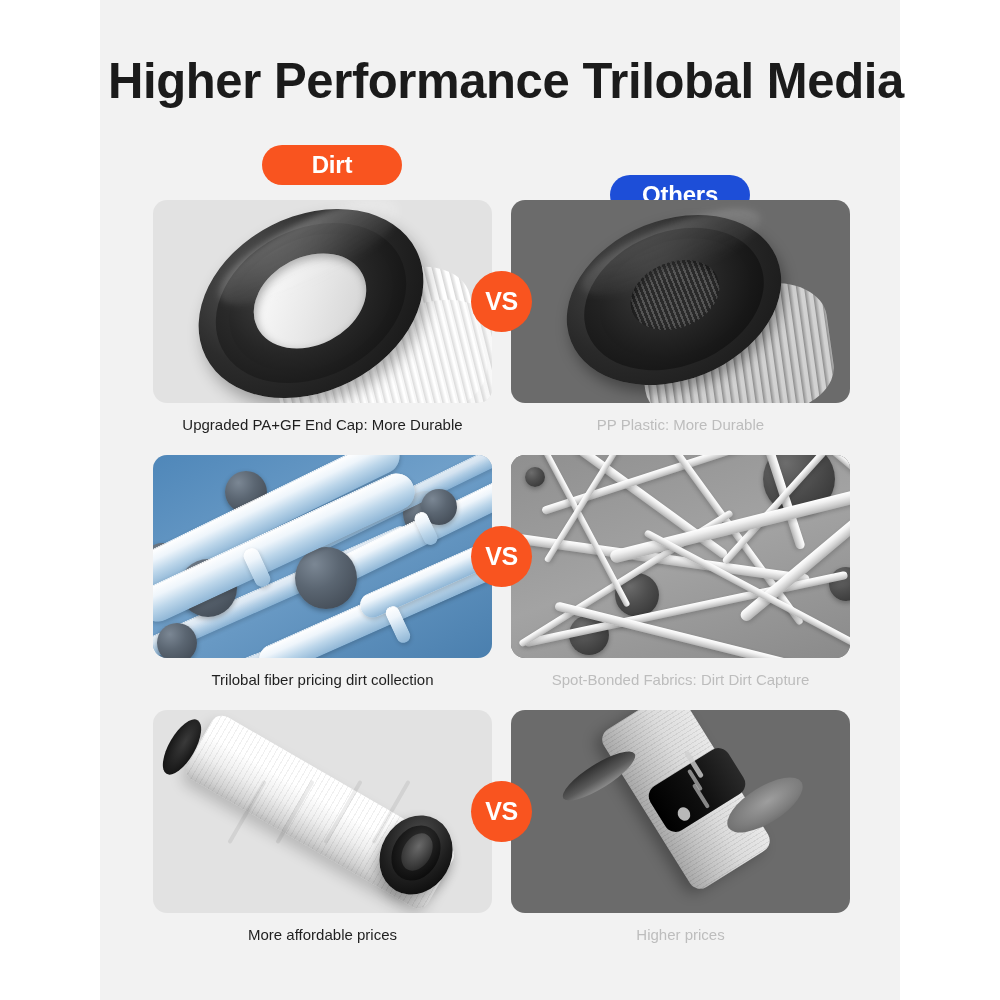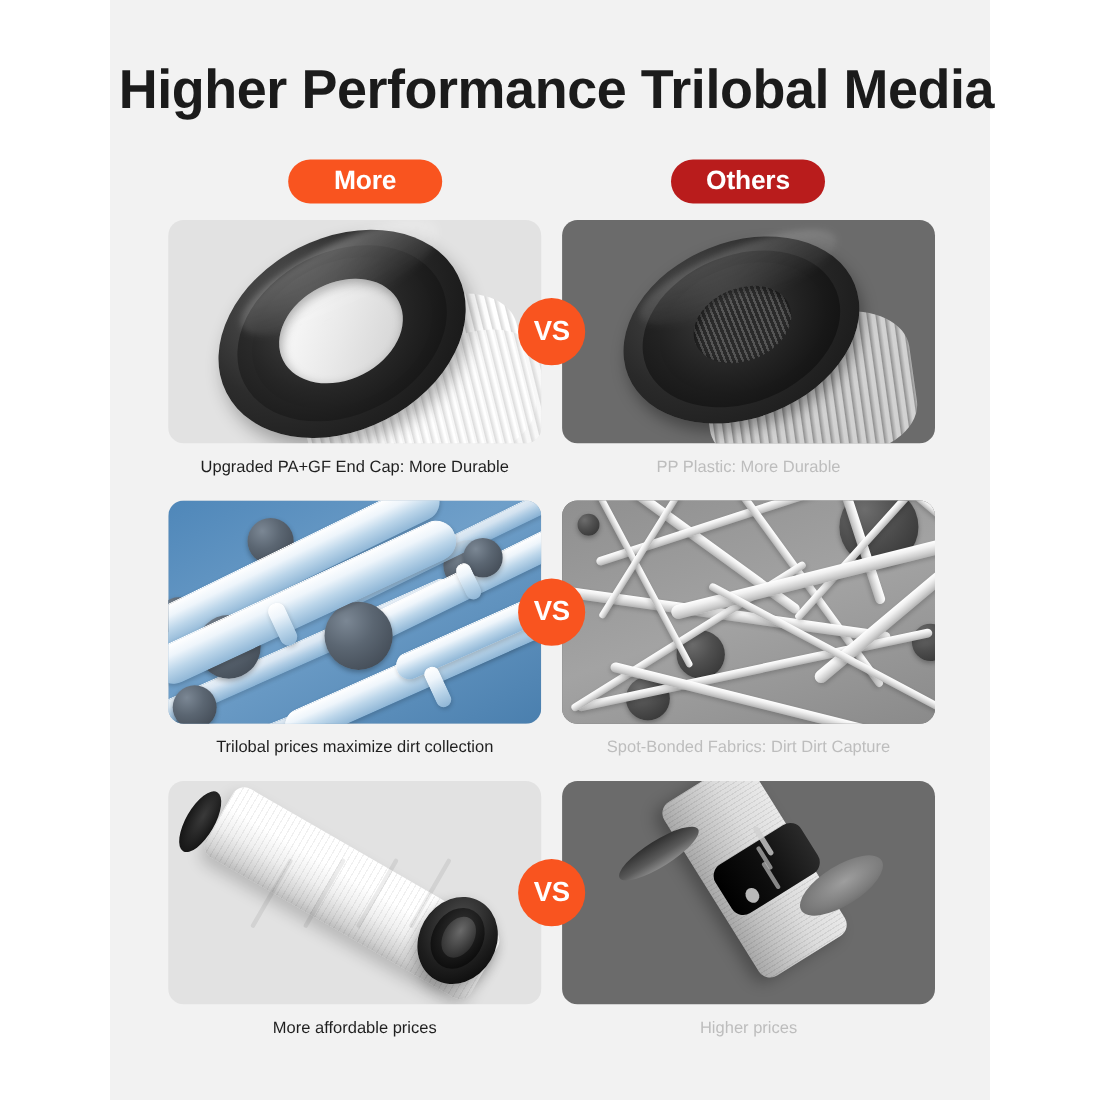--- a/index.html
+++ b/index.html
@@ -34,21 +34,21 @@
 
   
   .pill{
     position:absolute;top:145px;height:40px;width:140px;
     border-radius:22px;
     display:flex;align-items:center;justify-content:center;
     font-size:24px;font-weight:800;color:#ffffff;
     letter-spacing:-0.2px;
   }
   .pill-ours{left:262px;background:#f9541f;}
-  .pill-others{left:610px;background:#b91c1c;}
+  .pill-others{left:610px;background:#1d4ed8;margin-top:30px;}
 
   
   .row{position:absolute;left:0;width:1000px;}
   .row-1{top:200px;}
   .row-2{top:455px;}
   .row-3{top:710px;}
 
   .panel{
     position:absolute;top:0;width:339px;height:203px;
     border-radius:14px;overflow:hidden;
@@ -131,21 +131,21 @@
 </style>
 </head>
 <body>
 
 <div class="page">
   <div class="plate"></div>
 
   <div class="title">Higher Performance Trilobal Media</div>
 
   <div class="pill pill-ours">
-    <span>More</span>
+    <span>Dirt</span>
   </div>
   <div class="pill pill-others">
     <span>Others</span>
   </div>
 
   <div class="row row-1">
 
     <div class="panel panel-left">
       <div class="art">
 
@@ -267,21 +267,21 @@
         <div class="rod rod-grey" style="left:250px;top:0px;width:160px;height:6px;transform:rotate(40deg);"></div>
         <div class="rod rod-grey" style="left:120px;top:130px;width:240px;height:7px;transform:rotate(28deg);"></div>
         <div class="rod rod-grey" style="left:0px;top:40px;width:150px;height:6px;transform:rotate(-58deg);"></div>
       </div>
     </div>
 
     <div class="vs">
       <span>VS</span>
     </div>
 
-    <div class="caption caption-left">Trilobal prices maximize dirt collection</div>
+    <div class="caption caption-left">Trilobal fiber pricing dirt collection</div>
     <div class="caption caption-right">Spot-Bonded Fabrics: Dirt Dirt Capture</div>
   </div>
 
   <div class="row row-3">
 
     <div class="panel panel-left">
       <div class="art">
 
         <div class="cart" style="left:28px;top:66px;width:278px;height:72px;
              transform:rotate(30deg);

